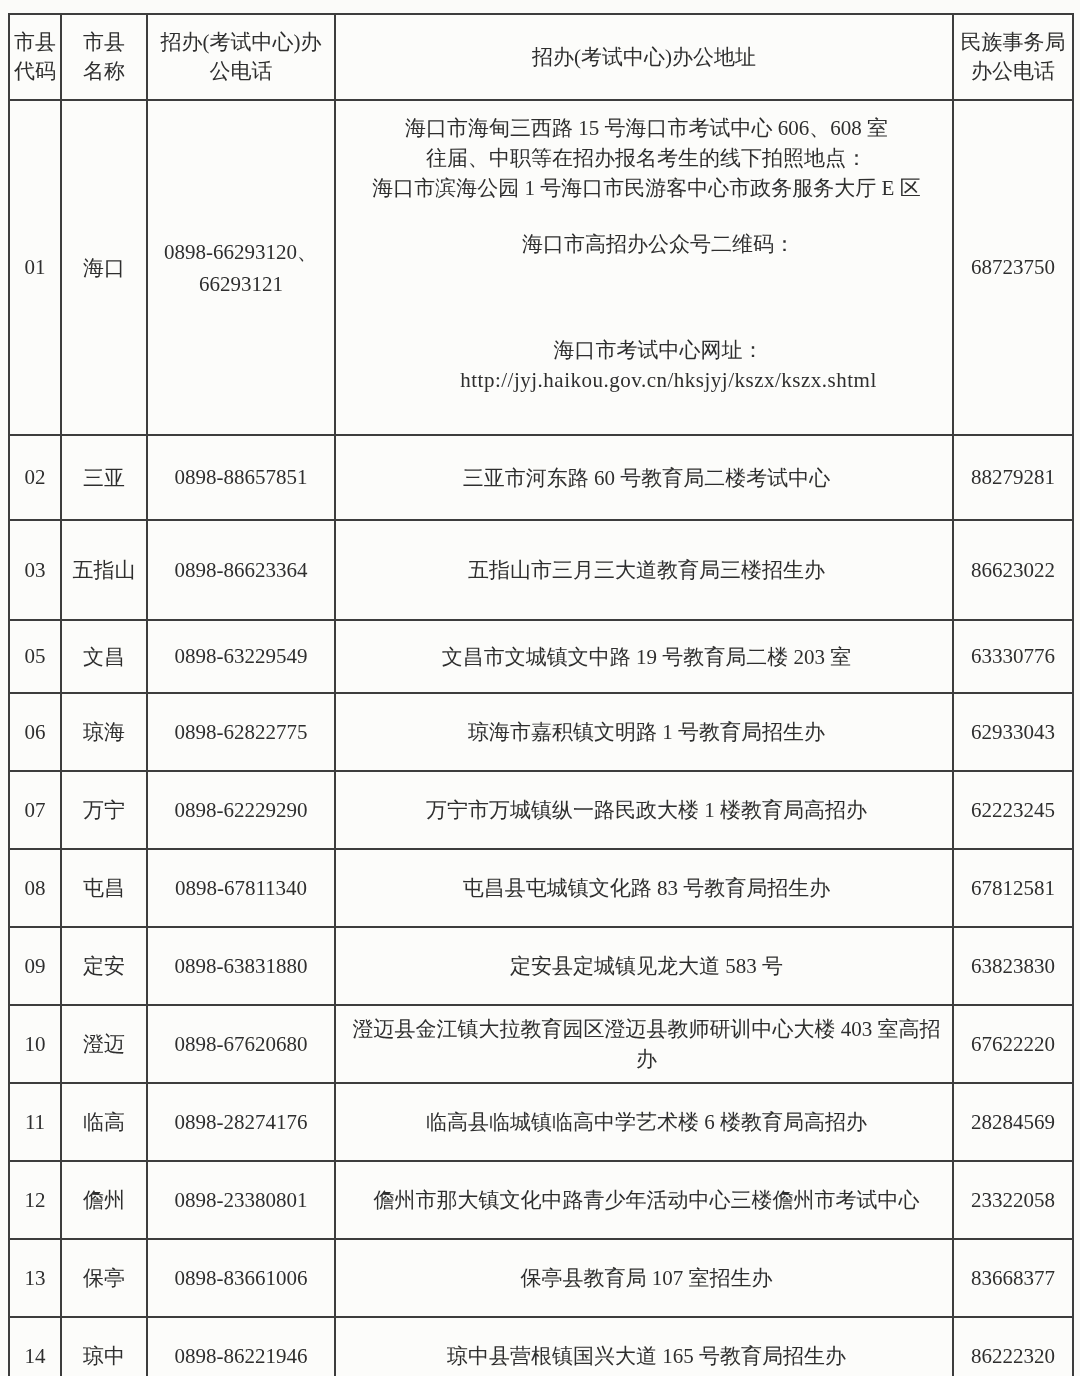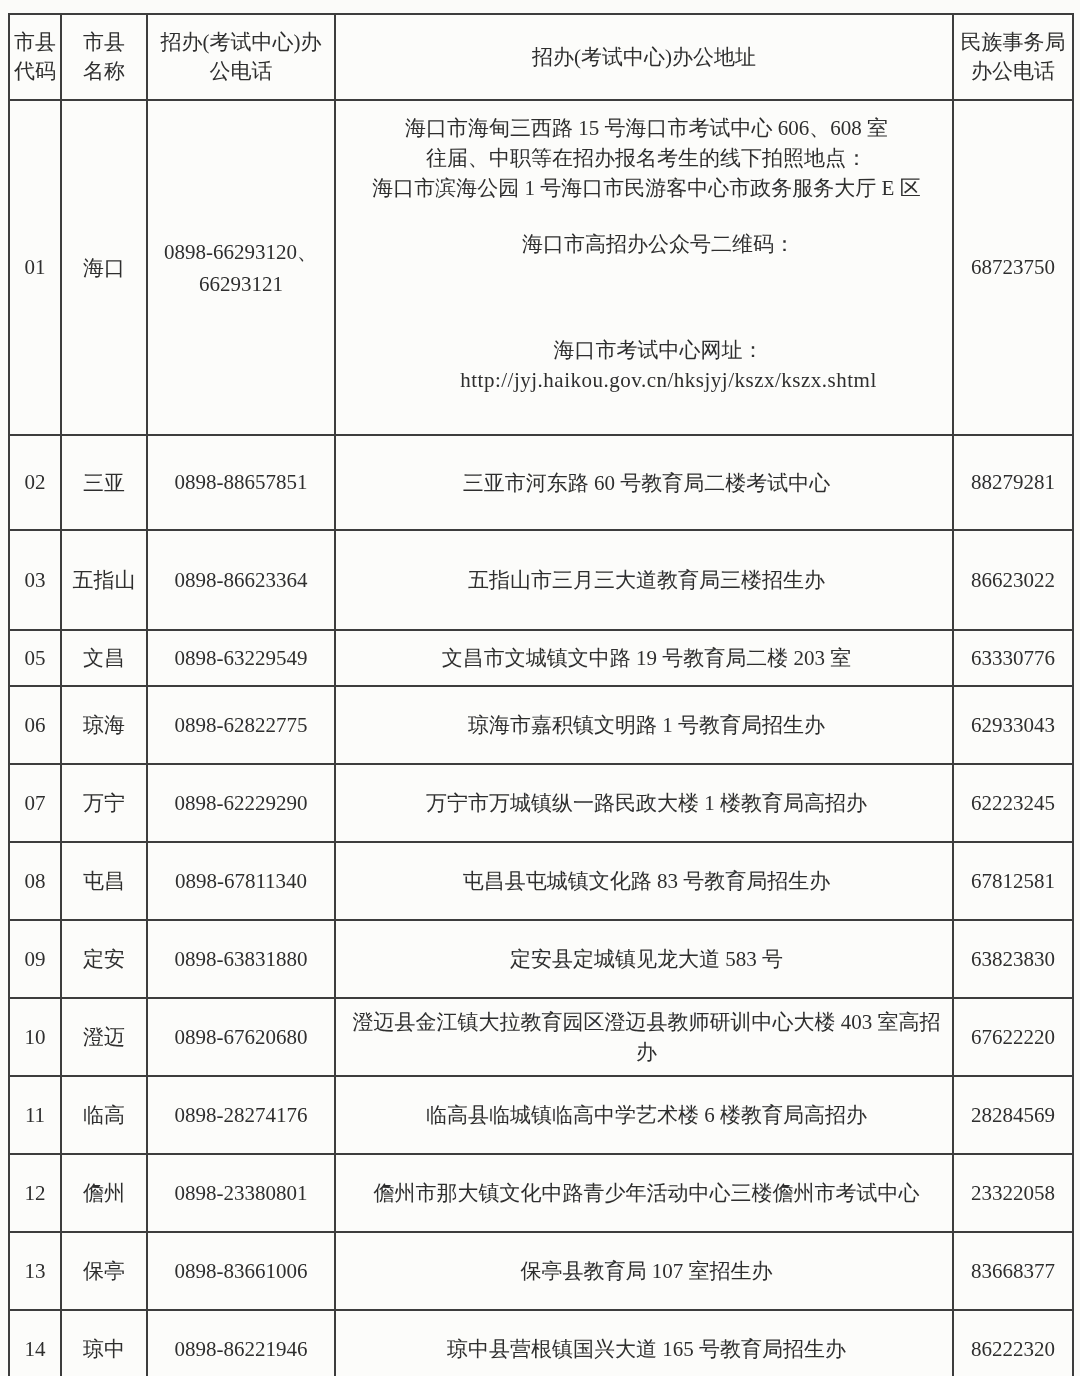--- a/index.html
+++ b/index.html
@@ -81,37 +81,37 @@
       <div>海口市海甸三西路 15 号海口市考试中心 606、608 室</div>
       <div>往届、中职等在招办报名考生的线下拍照地点：</div>
       <div>海口市滨海公园 1 号海口市民游客中心市政务服务大厅 E 区</div>
       <div class="qr-line">海口市高招办公众号二维码：</div>
       <div class="web-line">海口市考试中心网址：</div>
       <div class="url-line">http://jyj.haikou.gov.cn/hksjyj/kszx/kszx.shtml</div>
     </td>
     <td class="center">68723750</td>
   </tr>
 
-  <tr style="height:95px">
+  <tr style="height:85px">
     <td class="center">02</td>
     <td class="center">三亚</td>
     <td class="center">0898-88657851</td>
     <td class="addr">三亚市河东路 60 号教育局二楼考试中心</td>
     <td class="center">88279281</td>
   </tr>
 
   <tr style="height:100px">
     <td class="center">03</td>
     <td class="center">五指山</td>
     <td class="center">0898-86623364</td>
     <td class="addr">五指山市三月三大道教育局三楼招生办</td>
     <td class="center">86623022</td>
   </tr>
 
-  <tr style="height:56px">
+  <tr style="height:73px">
     <td class="center">05</td>
     <td class="center">文昌</td>
     <td class="center">0898-63229549</td>
     <td class="addr">文昌市文城镇文中路 19 号教育局二楼 203 室</td>
     <td class="center">63330776</td>
   </tr>
 
   <tr style="height:78px">
     <td class="center">06</td>
     <td class="center">琼海</td>

